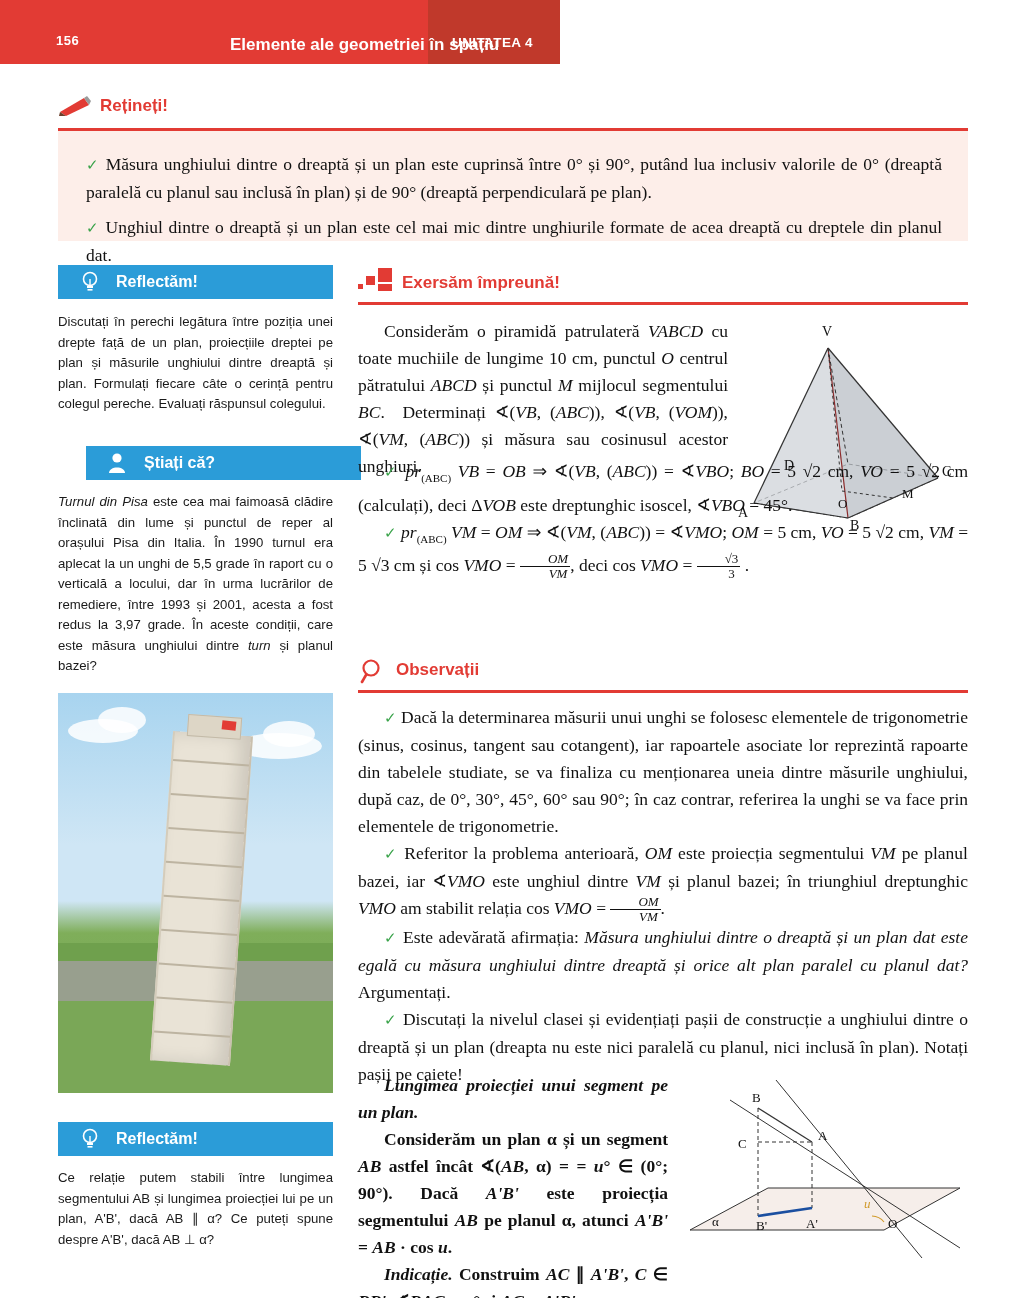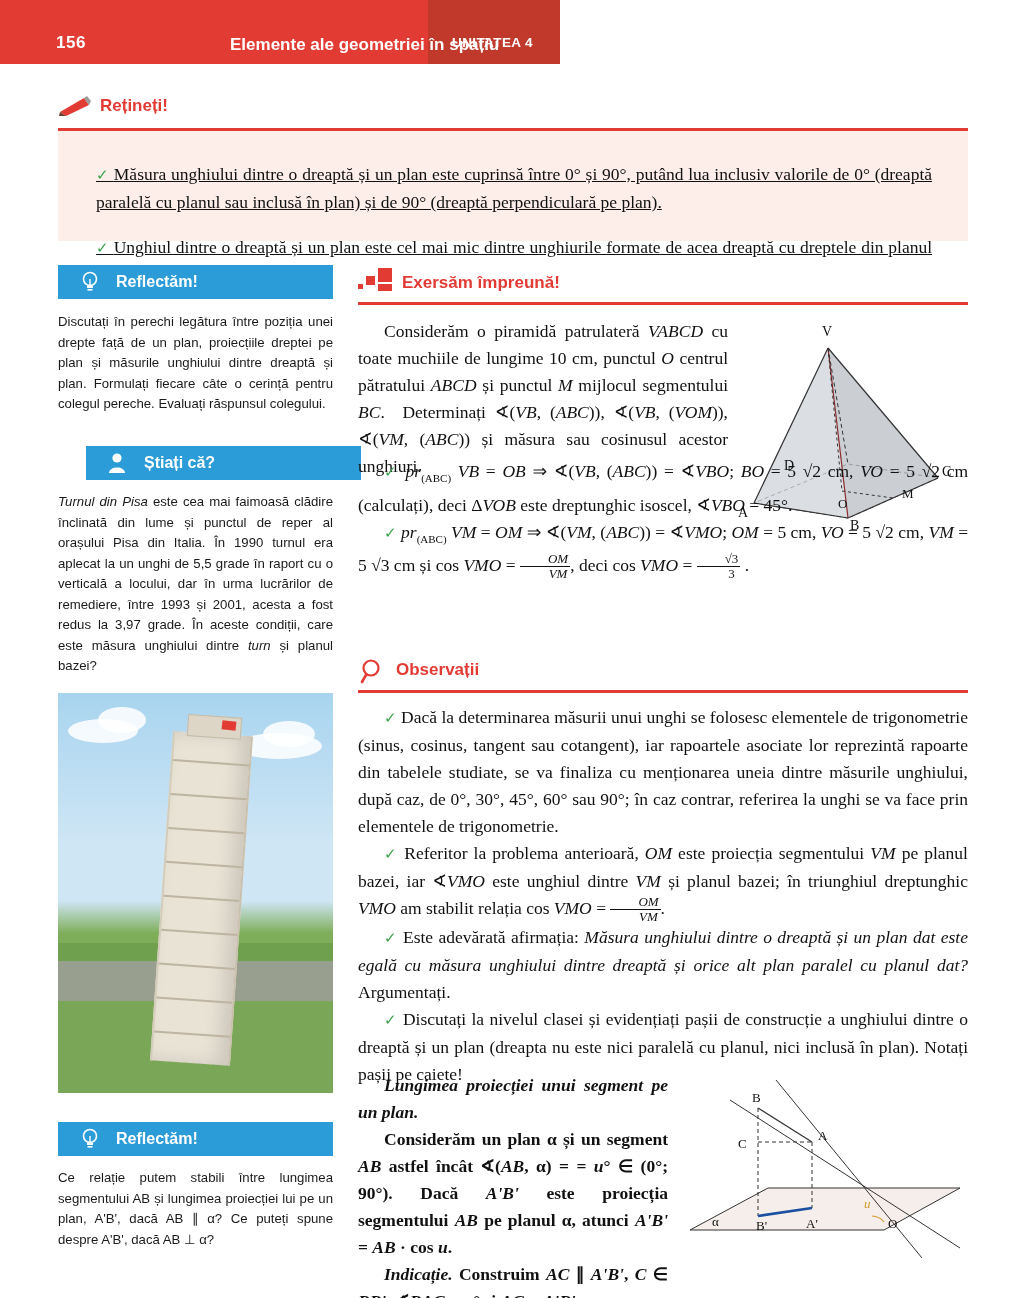--- a/index.html
+++ b/index.html
@@ -19,21 +19,21 @@
     position:absolute;top:0;left:0;width:560px;height:64px;
     background:#e23b34;
   }
   .header-unit{
     position:absolute;top:0;left:428px;width:132px;height:64px;
     background:#c0392b;
   }
   .page-number{
     position:absolute;left:56px;top:33px;
     font-family:"Liberation Sans", sans-serif;
-    font-size:17px;font-weight:bold;color:#ffffff;
+    font-size:13px;font-weight:bold;color:#ffffff;
     letter-spacing:.5px;
   }
   .header-title{
     position:absolute;left:230px;top:35px;
     font-family:"Liberation Sans", sans-serif;
     font-size:17px;color:#ffffff;font-weight:bold;
   }
   .header-unit-label{
     position:absolute;left:452px;top:35px;
     font-family:"Liberation Sans", sans-serif;
@@ -58,21 +58,21 @@
   .retineti-box{
     position:absolute;left:58px;top:131px;width:910px;height:110px;
     background:#fdeee9;
     padding:0;
   }
   .retineti-text{
     position:absolute;left:20px;top:12px;width:872px;
     font-size:17.5px;line-height:27px;color:#111;
     text-align:justify;
   }
-  .retineti-text p{margin:18px;text-decoration:underline;}
+  .retineti-text p{margin:8px;}
   .tick{color:#3aa34a;font-size:15px;}
 
   
   .blue-banner{
     position:absolute;background:#2b9cd8;height:34px;width:275px;
   }
   .blue-banner .bl-title{
     position:absolute;left:58px;top:8px;
     font-family:"Liberation Sans", sans-serif;
     font-size:16px;font-weight:bold;color:#ffffff;

